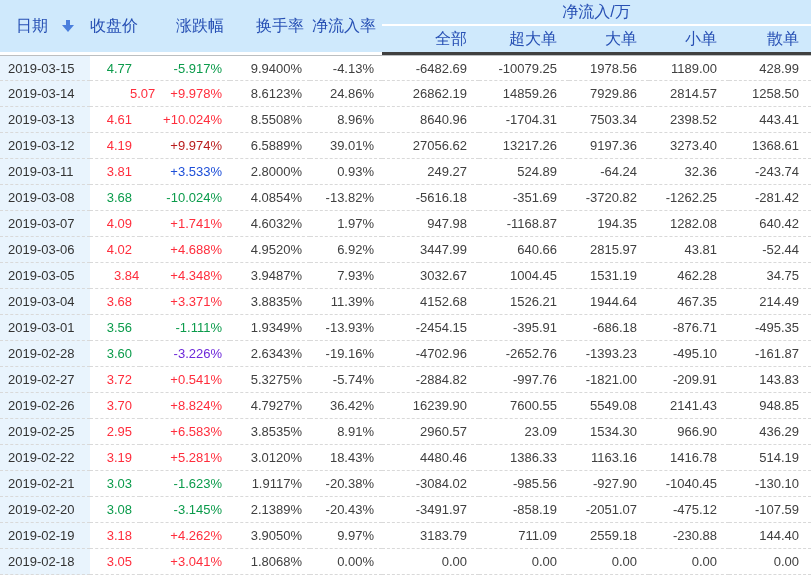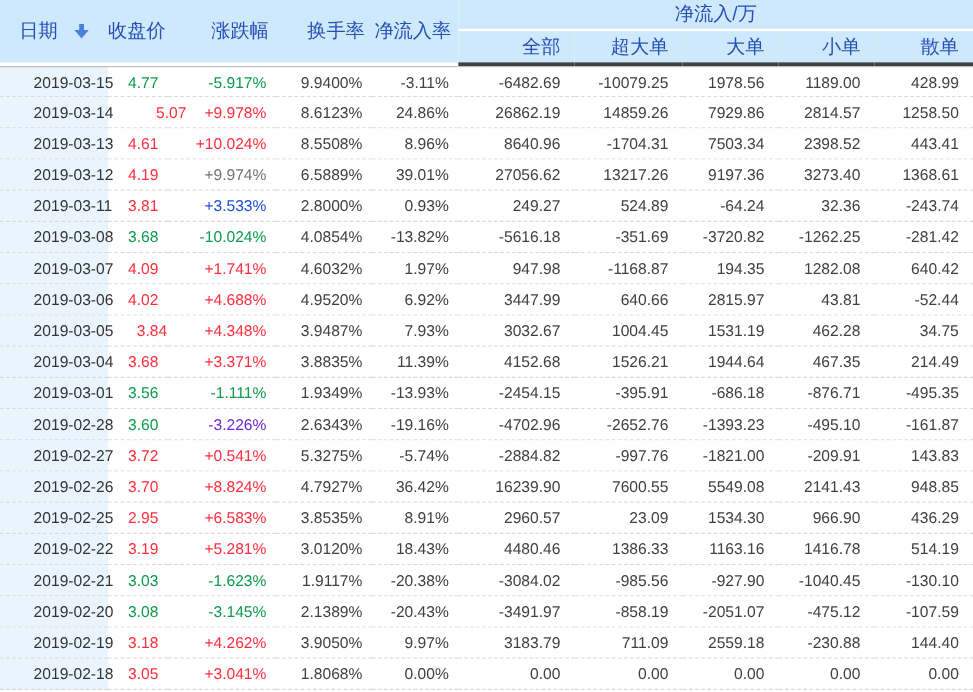--- a/index.html
+++ b/index.html
@@ -28,21 +28,21 @@
   .sort-icon .stem { display:block; width:4px; height:5px; background:#4a7fdd; margin:0 auto; }
   .sort-icon .head { display:block; width:0; height:0; border:6px solid transparent; border-top:7px solid #4a7fdd; border-bottom:0; }
   
   tbody td {
     height:26px; font-size:13px; color:#404040;
     text-align:right; padding-right:8px; white-space:nowrap;
     border-bottom:1px dashed #d9d9d9; background:#ffffff;
   }
   tbody tr:first-child td { border-top:1px solid #bcbfc1; }
   tbody td.col-date {
-    background:#e9f4fd; text-align:left; padding-left:28px; color:#333333;
+    background:#e9f4fd; text-align:left; padding-left:8px; color:#333333;
   }
   tbody td.col-all, tbody td.col-super_large, tbody td.col-large,
   tbody td.col-small, tbody td.col-retail { padding-right:12px; }
 </style>
 </head>
 <body>
 
 <table class="flow">
   <colgroup>
     <col style="width:90px">
@@ -80,21 +80,21 @@
       <th class="h-sub">小单</th>
       <th class="h-sub">散单</th>
     </tr>
   </thead>
   <tbody>
       <tr>
         <td class="col-date">2019-03-15</td>
         <td class="col-close" style="color: rgb(11, 155, 75);">4.77</td>
         <td class="col-change" style="color: rgb(11, 155, 75);">-5.917%</td>
         <td class="col-turnover">9.9400%</td>
-        <td class="col-inflow_rate">-3.11%</td>
+        <td class="col-inflow_rate">-4.13%</td>
         <td class="col-all">-6482.69</td>
         <td class="col-super_large">-10079.25</td>
         <td class="col-large">1978.56</td>
         <td class="col-small">1189.00</td>
         <td class="col-retail">428.99</td>
       </tr>
       <tr>
         <td class="col-date">2019-03-14</td>
         <td class="col-close" style="color: rgb(255, 45, 60); padding-left: 40px;">5.07</td>
         <td class="col-change" style="color: rgb(255, 45, 60);">+9.978%</td>
@@ -114,21 +114,21 @@
         <td class="col-inflow_rate">8.96%</td>
         <td class="col-all">8640.96</td>
         <td class="col-super_large">-1704.31</td>
         <td class="col-large">7503.34</td>
         <td class="col-small">2398.52</td>
         <td class="col-retail">443.41</td>
       </tr>
       <tr>
         <td class="col-date">2019-03-12</td>
         <td class="col-close" style="color: rgb(255, 45, 60);">4.19</td>
-        <td class="col-change" style="color: #737373;">+9.974%</td>
+        <td class="col-change" style="color: #b91c1c;">+9.974%</td>
         <td class="col-turnover">6.5889%</td>
         <td class="col-inflow_rate">39.01%</td>
         <td class="col-all">27056.62</td>
         <td class="col-super_large">13217.26</td>
         <td class="col-large">9197.36</td>
         <td class="col-small">3273.40</td>
         <td class="col-retail">1368.61</td>
       </tr>
       <tr>
         <td class="col-date">2019-03-11</td>

